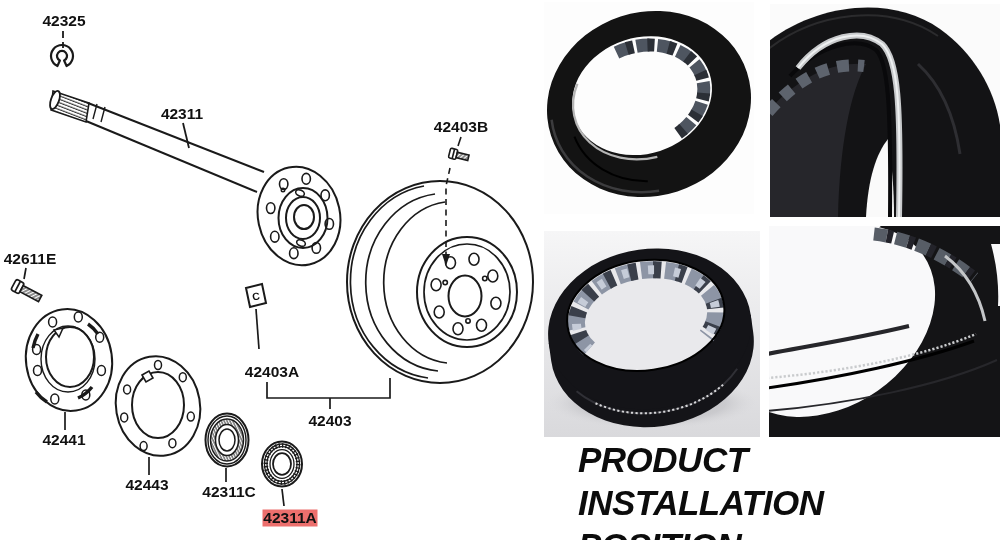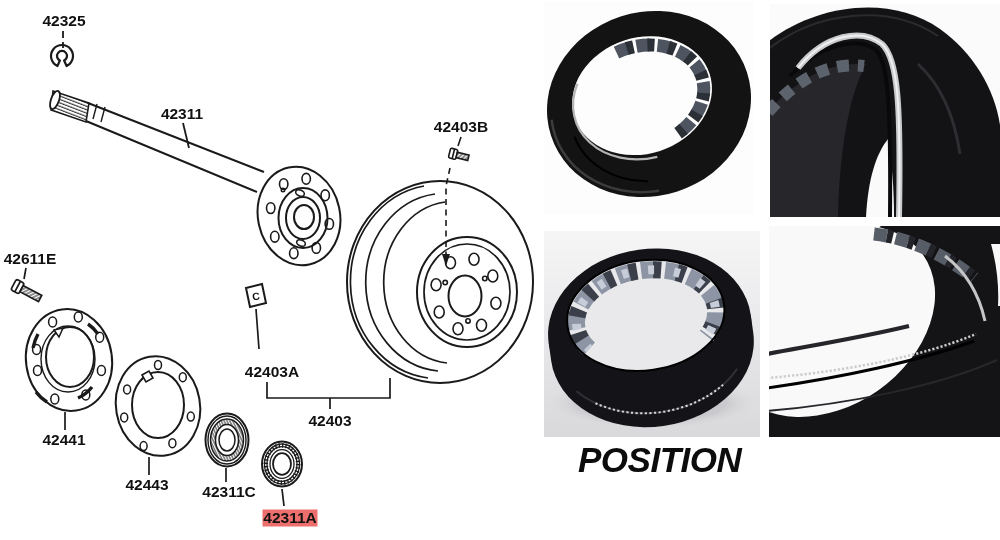--- a/index.html
+++ b/index.html
@@ -254,16 +254,17 @@
       <path d="M105,8 C140,12 175,28 205,52" stroke="#23232a" stroke-width="13" stroke-dasharray="6,16" stroke-dashoffset="9" fill="none"></path>
       <path d="M176,30 C196,45 210,68 216,95" stroke="#c4c6c8" stroke-width="3" fill="none"></path>
       <path d="M-2,162 C70,152 150,135 205,115" stroke="#000000" stroke-width="3" fill="none"></path>
       <path d="M-2,152 C70,146 150,132 207,108" stroke="#c9cbcd" stroke-width="2.5" stroke-dasharray="2.2,2" fill="none"></path>
       <path d="M-2,128 C40,120 90,112 140,100" stroke="#26262a" stroke-width="4" fill="none"></path>
       <path d="M-2,185 C80,178 170,160 228,134" stroke="#27272b" stroke-width="2" fill="none"></path>
     </svg>
   </div>
 
   <div id="caption">
+    <div>PRODUCT INSTALLATION</div>
     <div>POSITION</div>
   </div>
 
 </div>
 
 </body></html>

